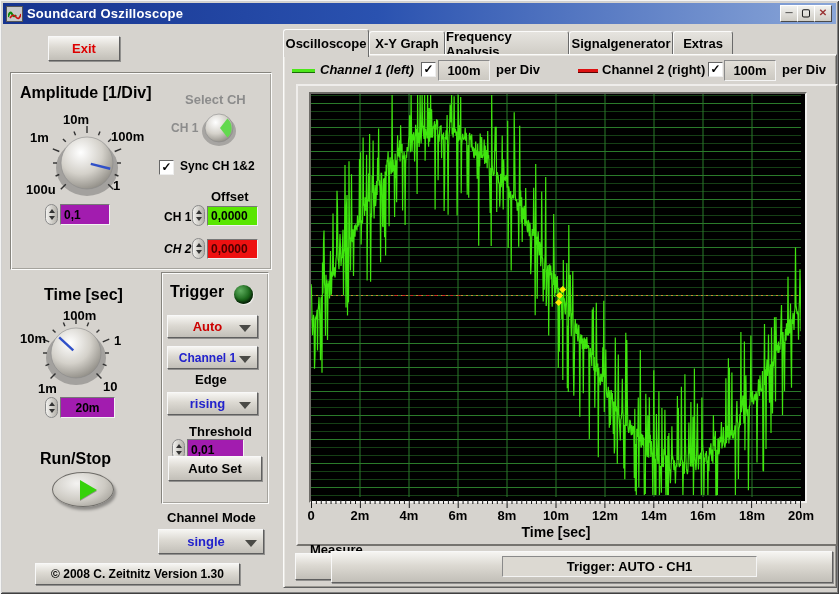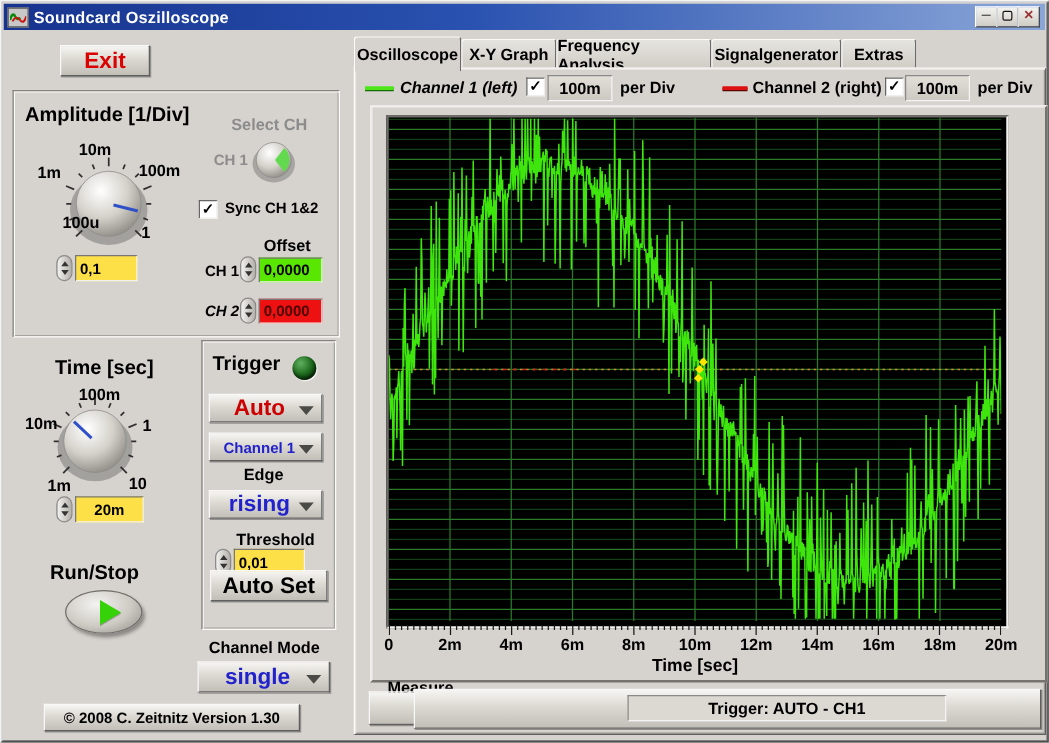--- a/index.html
+++ b/index.html
@@ -16,24 +16,24 @@
     display:flex;align-items:center;text-align:center;}
   .title-text{color:#fff;font-size:13px;margin-left:4px;letter-spacing:0.2px;}
   .app-icon{width:15px;height:14px;margin-left:3px;background:#c8c8c8;border:1px solid #555;}
   .winbtn{width:16px;height:15px;top:5px;background:linear-gradient(180deg,#f2f2ef,#cfccc5);
     border:1px solid;border-color:#fff #4a4a4a #4a4a4a #fff;
     font-size:10px;line-height:13px;text-align:center;color:#111;cursor:default;}
   
   .btn3d{background:linear-gradient(180deg,#f6f5f2,#dcd9d2 45%,#c2bfb8);
     border:1px solid;border-color:#f8f8f8 #5f5f5f #5f5f5f #f8f8f8;
     box-shadow:1px 1px 0 rgba(90,90,90,.55);
-    display:flex;align-items:center;justify-content:center;font-size:18px;}
+    display:flex;align-items:center;justify-content:center;font-size:13px;}
   .panel{border:1px solid;border-color:#86847e #fbfbfa #fbfbfa #86847e;
     box-shadow:inset 1px 1px 0 #fbfbfa, inset -1px -1px 0 #a5a39d;}
-  .field{background:#fde047;border:1px solid;border-color:#777 #f2f2f2 #f2f2f2 #777;
+  .field{background:#a21caf;border:1px solid;border-color:#777 #f2f2f2 #f2f2f2 #777;
     font-family:"Liberation Sans",sans-serif;font-size:12px;font-weight:bold;padding:0 3px;box-sizing:border-box;}
   input.field{outline:none;}
   .spin{width:13px;height:21px;border-radius:7px;background:linear-gradient(90deg,#f2f1ee,#b4b1aa);
     border:1px solid #8a8a8a;display:flex;flex-direction:column;align-items:center;justify-content:space-evenly;box-sizing:border-box;}
   .spin i{width:0;height:0;border-left:3px solid transparent;border-right:3px solid transparent;display:block;}
   .spin .up{border-bottom:4px solid #333;}
   .spin .dn{border-top:4px solid #333;}
   .dd{cursor:default;}
   .dd .tri{position:absolute;right:6px;top:50%;margin-top:-2px;width:0;height:0;
     border-left:6px solid transparent;border-right:6px solid transparent;border-top:7px solid #4a4a46;}
@@ -117,21 +117,21 @@
       <line x1="60" y1="25" x2="60" y2="18" stroke="#303030" stroke-width="1.4"></line>
       <line x1="71.4805029709527" y1="27.283614024661397" x2="73.01123670041305" y2="23.588095894616252" stroke="#303030" stroke-width="1.4"></line>
       <line x1="81.21320343559643" y1="33.78679656440357" x2="84.04163056034261" y2="30.958369439657385" stroke="#303030" stroke-width="1.4"></line>
       <line x1="87.7163859753386" y1="43.51949702904731" x2="94.1835427029176" y2="40.84071300249168" stroke="#303030" stroke-width="1.4"></line>
       <line x1="90" y1="55" x2="94" y2="55" stroke="#303030" stroke-width="1.4"></line>
       <line x1="87.7163859753386" y1="66.4805029709527" x2="91.41190410538374" y2="68.01123670041305" stroke="#303030" stroke-width="1.4"></line>
       <line x1="81.21320343559643" y1="76.21320343559643" x2="86.16295090390226" y2="81.16295090390226" stroke="#303030" stroke-width="1.4"></line>
       <circle cx="60" cy="55" r="26" fill="url(#knobGrad)" stroke="#8a8a8a" stroke-width="0.6"></circle>
       <line x1="63.784153332476386" y1="55.943495392838706" x2="83.20947377252183" y2="60.78677174274405" stroke="#3050c8" stroke-width="2.4"></line>
     </svg>
-  <span class="abs lab" style="left:26px;top:170px;margin-left:24px;">100u</span>
+  <span class="abs lab" style="left:26px;top:182px;">100u</span>
   <span class="abs lab" style="left:30px;top:130px;">1m</span>
   <span class="abs lab" style="left:63px;top:112px;">10m</span>
   <span class="abs lab" style="left:111px;top:129px;">100m</span>
   <span class="abs lab" style="left:113px;top:178px;">1</span>
 
   <div class="abs spin" style="left:45px;top:204px;">
       <i class="up"></i>
       <i class="dn"></i>
     </div>
   <input class="abs field" style="left: 60px; top: 204px; width: 50px; height: 21px;" value="0,1">

